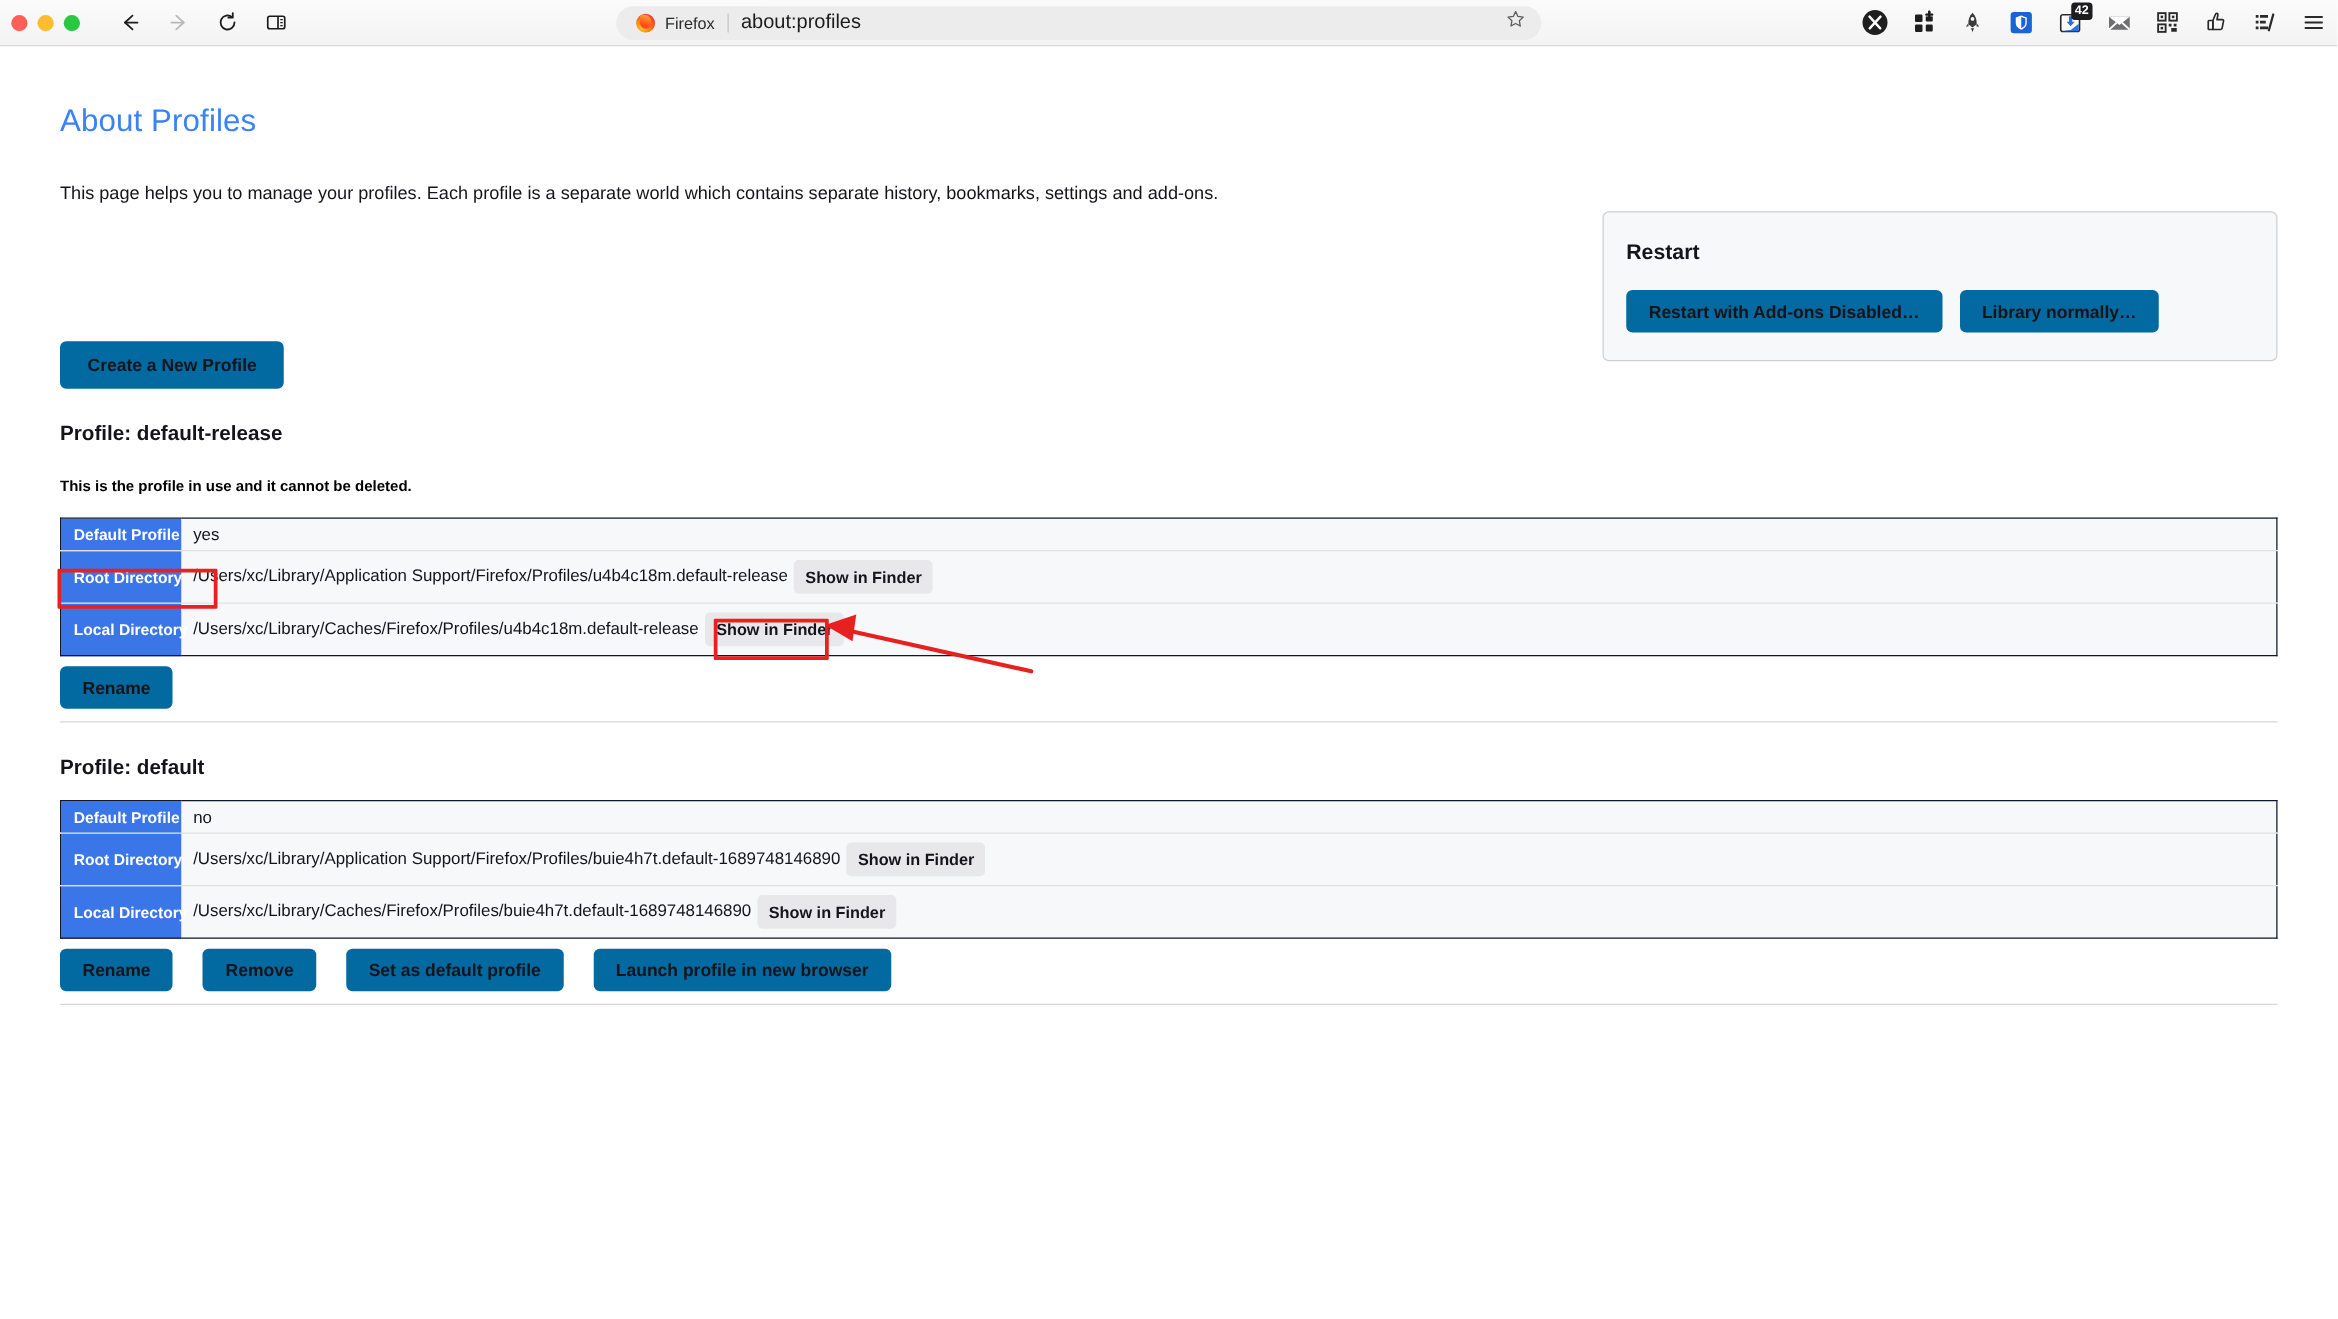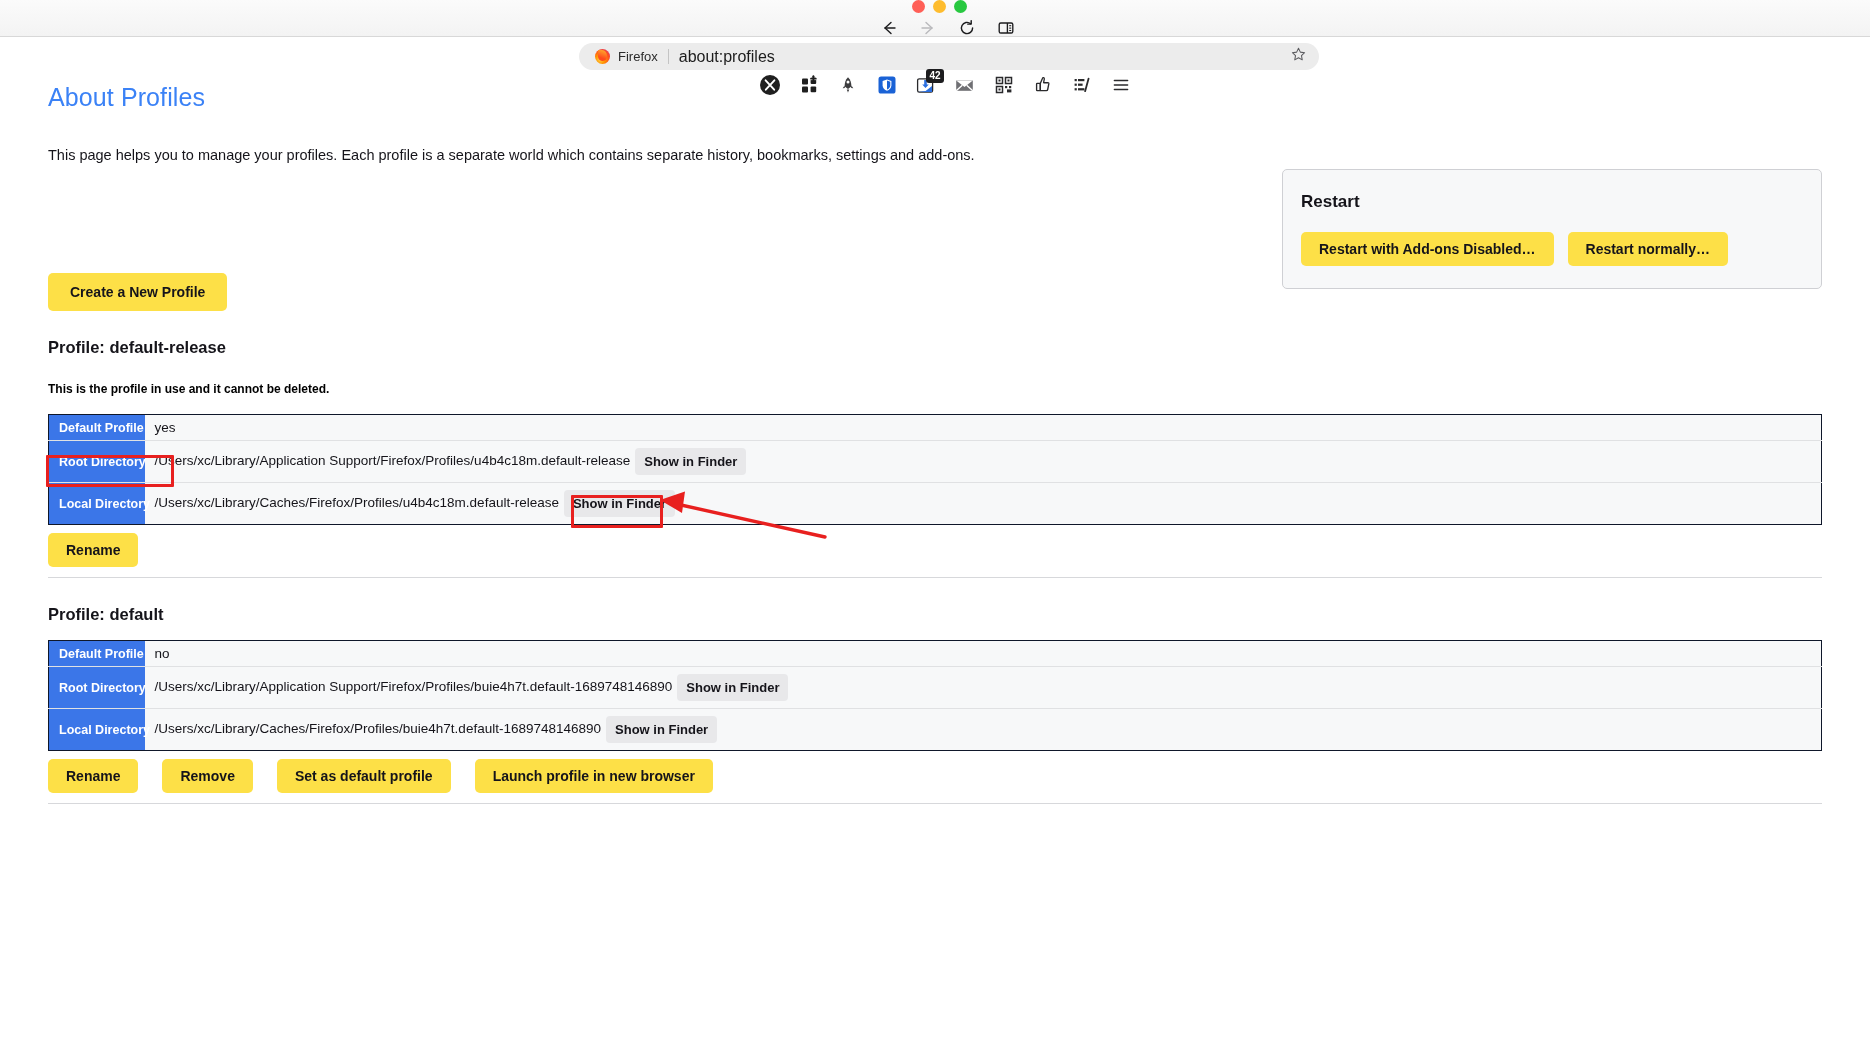--- a/index.html
+++ b/index.html
@@ -15,21 +15,20 @@
   
   .chrome {
     position: relative;
     height: 37px;
     width: 100%;
     background: linear-gradient(#fbfbfb, #f3f3f3);
     border-bottom: 1px solid #d8d8d8;
     display: flex;
     align-items: center;
     padding: 0 0;
-    flex-direction: column;
   }
   .traffic { display: flex; align-items: center; gap: 8px; margin-left: 9px; }
   .tl { width: 13px; height: 13px; border-radius: 50%; }
   .tl.red { background: #ff5f57; }
   .tl.yellow { background: #febc2e; }
   .tl.green { background: #28c840; }
 
   .navbtns { display: flex; align-items: center; gap: 7px; margin-left: 24px; }
   .navbtn {
     width: 32px; height: 30px;
@@ -137,21 +136,21 @@
   }
   .restart-title {
     font-size: 17px;
     font-weight: bold;
     color: #15141a;
     margin-bottom: 20px;
   }
   .restart-btns { display: flex; gap: 14px; }
 
   .btn {
-    background: #fde047;
+    background: #0369a1;
     border: none;
     border-radius: 5px;
     font-family: "Liberation Sans", sans-serif;
     font-size: 14px;
     font-weight: bold;
     color: #15141a;
     padding: 9px 18px;
     cursor: pointer;
     white-space: nowrap;
   }
@@ -412,21 +411,21 @@
 <div class="page">
 
   <h1 class="page-title">About Profiles</h1>
   <p class="page-desc">This page helps you to manage your profiles. Each profile is a separate world which contains separate history, bookmarks, settings and add-ons.</p>
 
   
   <div class="restart-box">
     <div class="restart-title">Restart</div>
     <div class="restart-btns">
       <button class="btn">Restart with Add-ons Disabled…</button>
-      <button class="btn">Restart normally…</button>
+      <button class="btn">Library normally…</button>
     </div>
   </div>
 
   <button class="btn btn-create">Create a New Profile</button>
 
   
   <h2 class="profile-title">Profile: default-release</h2>
   <h3 class="in-use">This is the profile in use and it cannot be deleted.</h3>
 
   <table class="profile-table">

